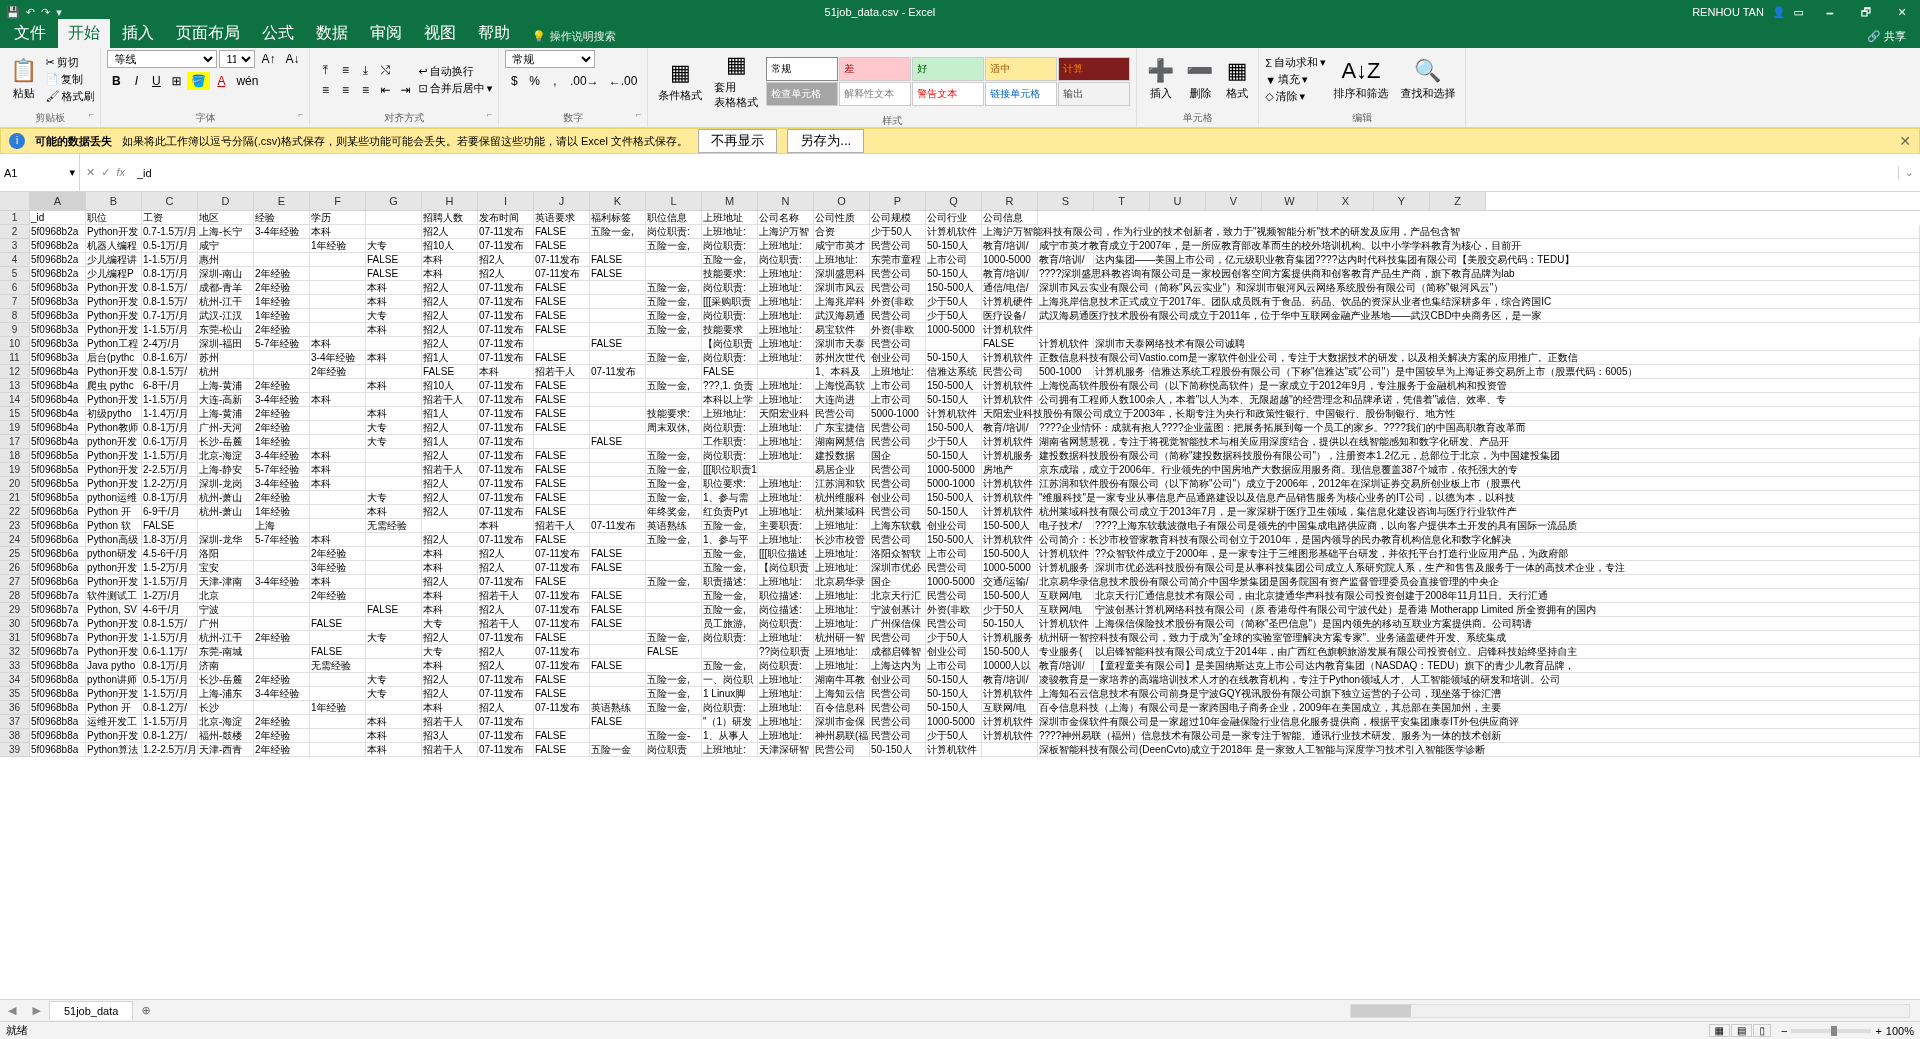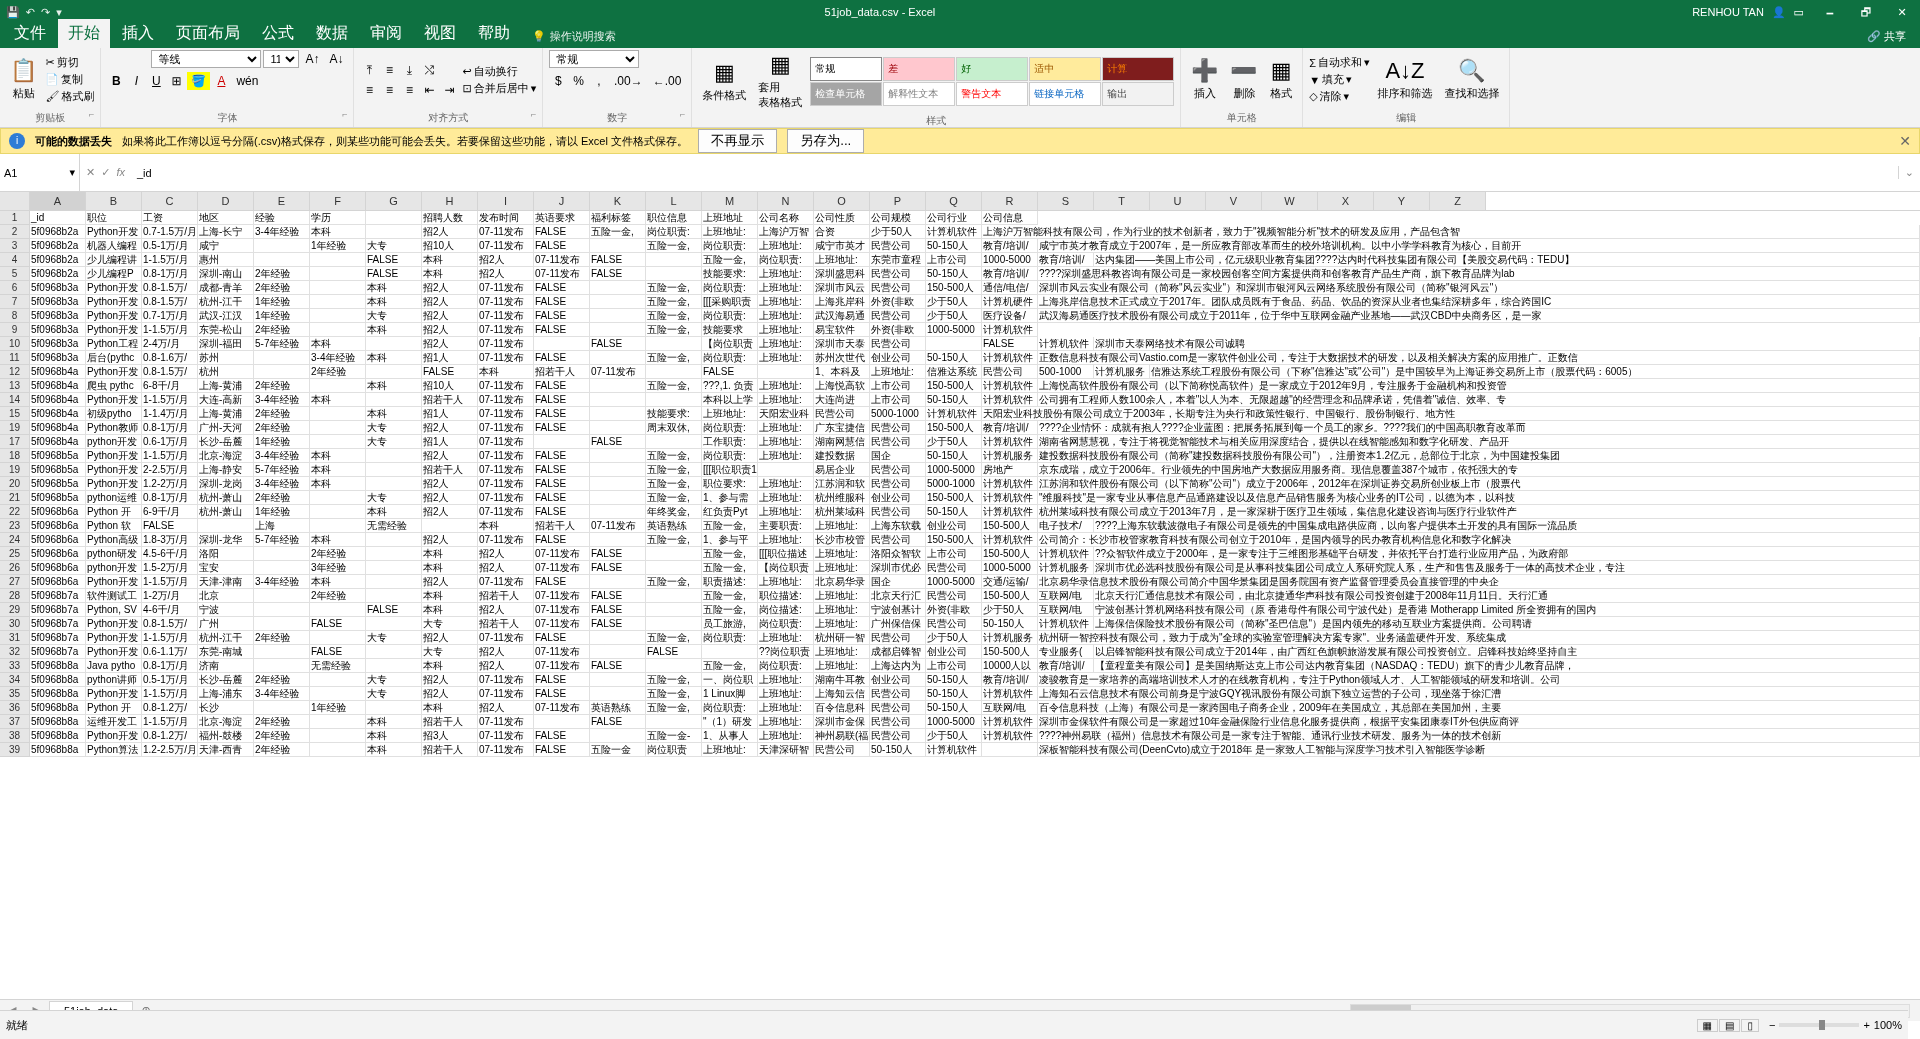--- a/index.html
+++ b/index.html
@@ -52,21 +52,21 @@
 .row .cell.hdr { font-size: 10px; }
 .row .cell.spill { overflow: visible; flex: 1 1 auto; }
 .row.r1 .cell:first-of-type { outline: 2px solid #217346; outline-offset: -1px; }
 .sheettabs { position: fixed; bottom: 18px; left: 0; right: 0; height: 22px; background: #f3f3f3; border-top: 1px solid #d4d4d4; display: flex; align-items: center; font-size: 11px; }
 .sheettabs .nav { padding: 0 8px; color: #888; }
 .sheettabs .stab { padding: 3px 14px; background: #fff; border: 1px solid #d4d4d4; border-bottom: none; }
 .sheettabs .add { padding: 0 8px; color: #666; }
 .sheettabs .hscroll { flex: 1; display: flex; justify-content: flex-end; padding-right: 10px; }
 .sheettabs .hscroll .track { width: 560px; height: 14px; background: #f0f0f0; border: 1px solid #ddd; position: relative; }
 .sheettabs .hscroll .thumb { position: absolute; left: 0; width: 60px; height: 100%; background: #cdcdcd; }
-.statusbar { position: fixed; bottom: 0; left: 0; right: 12px; height: 29px; background: #f3f3f3; border-top: 1px solid #d4d4d4; display: flex; align-items: center; font-size: 11px; padding: 0 6px; }
+.statusbar { position: fixed; bottom: 0; left: 0; right: 0; height: 18px; background: #f3f3f3; border-top: 1px solid #d4d4d4; display: flex; align-items: center; font-size: 11px; padding: 0 6px; }
 .statusbar .sp { flex: 1; }
 .statusbar .views { display: flex; gap: 1px; }
 .statusbar .views span { border: 1px solid #ccc; padding: 0 5px; font-size: 10px; }
 .statusbar .zoom { display: flex; align-items: center; gap: 4px; margin-left: 10px; }
 .statusbar .zoom .zs { width: 80px; height: 4px; background: #ddd; position: relative; }
 .statusbar .zoom .zs .zh { position: absolute; left: 50%; top: -3px; width: 6px; height: 10px; background: #888; }
 </style>
 </head>
 <body>
 
@@ -119,21 +119,21 @@
         <div class="smallrow">✂ <span>剪切</span></div>
         <div class="smallrow">📄 <span>复制</span></div>
         <div class="smallrow">🖌 <span>格式刷</span></div>
       </div>
     </div>
     <div class="glabel"><span>剪贴板</span><span class="dlg">⌐</span></div>
   </div>
   <div class="group">
     <div class="gcontent" style="flex-direction:column;align-items:flex-start;gap:4px;">
       <div class="smallrow">
-        <select style="width:110px;margin-left:44px;"><option>等线</option></select>
+        <select style="width:110px;"><option>等线</option></select>
         <select style="width:36px;"><option>11</option></select>
         <span class="fmtbtn">A↑</span>
         <span class="fmtbtn">A↓</span>
       </div>
       <div class="smallrow">
         <span class="fmtbtn"><b>B</b></span>
         <span class="fmtbtn"><i>I</i></span>
         <span class="fmtbtn"><u>U</u></span>
         <span class="fmtbtn">⊞</span>
         <span class="fmtbtn" style="background:#ffff00;">🪣</span>

